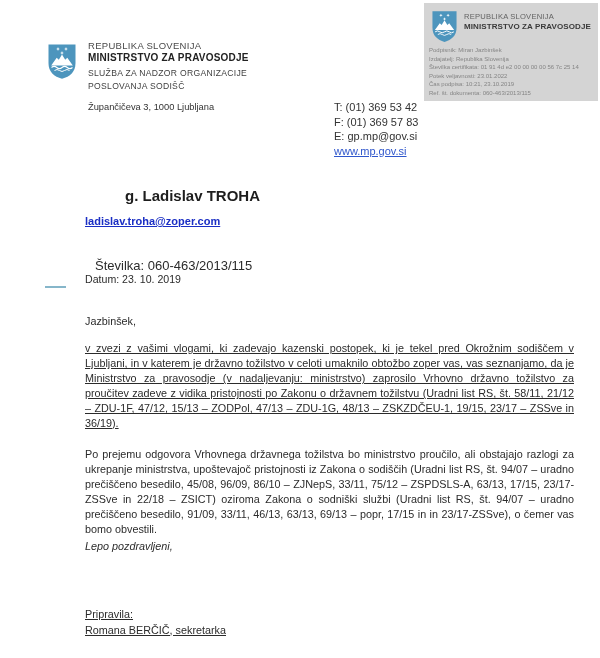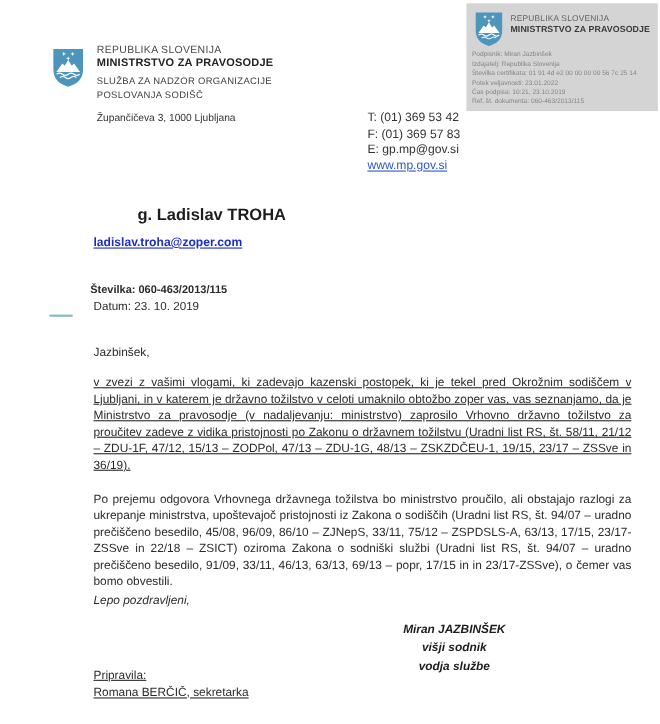--- a/index.html
+++ b/index.html
@@ -21,21 +21,21 @@
   
   .stamp{left:424px;top:3px;width:174px;height:98px;background:#d4d4d4;}
   .stamp-coat{position:absolute;left:7px;top:7px;}
   .stamp-country{position:absolute;left:40px;top:9px;font-size:7.6px;color:#636363;letter-spacing:.2px;}
   .stamp-ministry{position:absolute;left:40px;top:19px;font-size:8px;font-weight:bold;color:#3a3a3a;letter-spacing:.1px;}
   .stamp-lines{position:absolute;left:5px;top:43px;font-size:6px;line-height:8.6px;color:#858585;white-space:nowrap;}
   
   .rcp-name{left:85px;top:187px;font-size:15px;font-weight:bold;color:#1d1d1d;margin-left:40px;}
   .rcp-email{left:85px;top:215px;font-size:11px;font-weight:bold;}
   .rcp-email a{color:#1a2ec4;text-decoration:underline;}
-  .ref-num{left:82px;top:258px;font-size:10px;color:#2b2b2b;font-weight:bold;}
+  .ref-num{left:95px;top:258px;font-size:13px;color:#2b2b2b;}
   .ref-date{left:85px;top:273px;font-size:10.6px;color:#2b2b2b;}
   .fold-mark{left:45px;top:286px;width:21px;height:2px;background:#86b6ca;}
   
   .salutation{left:85px;top:315px;font-size:10.8px;}
   .par{width:489px;font-size:10.8px;line-height:15px;text-align:justify;color:#2b2b2b;}
   .par1{left:85px;top:341px;text-decoration:underline;}
   .par2{left:85px;top:436px;margin-top:11px;}
   .closing{left:85px;top:540px;font-size:10.8px;font-style:italic;}
   
   .sig{left:318px;top:564px;width:190px;text-align:center;font-size:10.8px;
@@ -121,24 +121,19 @@
   <div class="abs ref-num">Številka: 060-463/2013/115</div>
   <div class="abs ref-date">Datum: 23. 10. 2019</div>
 
   <div class="abs fold-mark"></div>
 
   <div class="abs salutation">Jazbinšek,</div>
   <div class="abs par par1">v zvezi z vašimi vlogami, ki zadevajo kazenski postopek, ki je tekel pred Okrožnim sodiščem v Ljubljani, in v katerem je državno tožilstvo v celoti umaknilo obtožbo zoper vas, vas seznanjamo, da je Ministrstvo za pravosodje (v nadaljevanju: ministrstvo) zaprosilo Vrhovno državno tožilstvo za proučitev zadeve z vidika pristojnosti po Zakonu o državnem tožilstvu (Uradni list RS, št. 58/11, 21/12 – ZDU-1F, 47/12, 15/13 – ZODPol, 47/13 – ZDU-1G, 48/13 – ZSKZDČEU-1, 19/15, 23/17 – ZSSve in 36/19).</div>
   <div class="abs par par2">Po prejemu odgovora Vrhovnega državnega tožilstva bo ministrstvo proučilo, ali obstajajo razlogi za ukrepanje ministrstva, upoštevajoč pristojnosti iz Zakona o sodiščih (Uradni list RS, št. 94/07 – uradno prečiščeno besedilo, 45/08, 96/09, 86/10 – ZJNepS, 33/11, 75/12 – ZSPDSLS-A, 63/13, 17/15, 23/17-ZSSve in 22/18 – ZSICT) oziroma Zakona o sodniški službi (Uradni list RS, št. 94/07 – uradno prečiščeno besedilo, 91/09, 33/11, 46/13, 63/13, 69/13 – popr, 17/15 in in 23/17-ZSSve), o čemer vas bomo obvestili.</div>
   <div class="abs closing">Lepo pozdravljeni,</div>
 
-  <div class="abs sig">
-    <div>Miran JAZBINŠEK</div>
-    <div>višji sodnik</div>
-    <div>vodja službe</div>
-  </div>
 
   <div class="abs prep">
     <div>Pripravila:</div>
     <div>Romana BERČIČ, sekretarka</div>
   </div>
 
 </div>
 
 </body></html>

